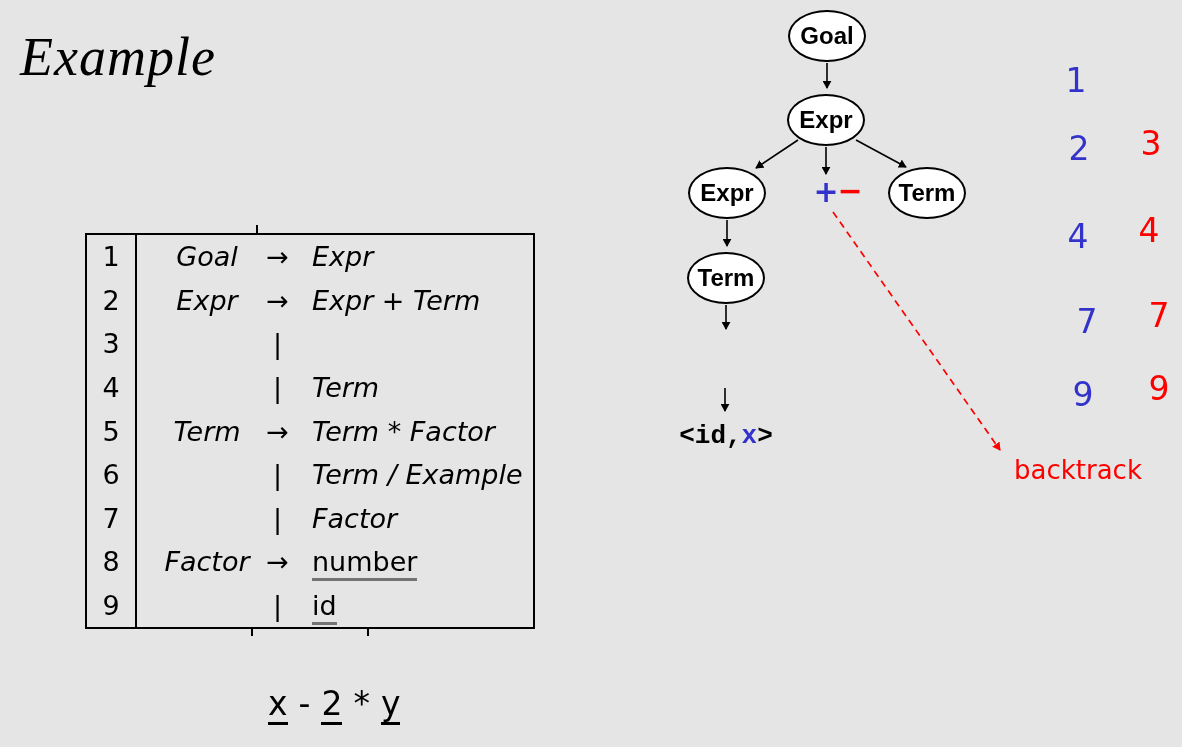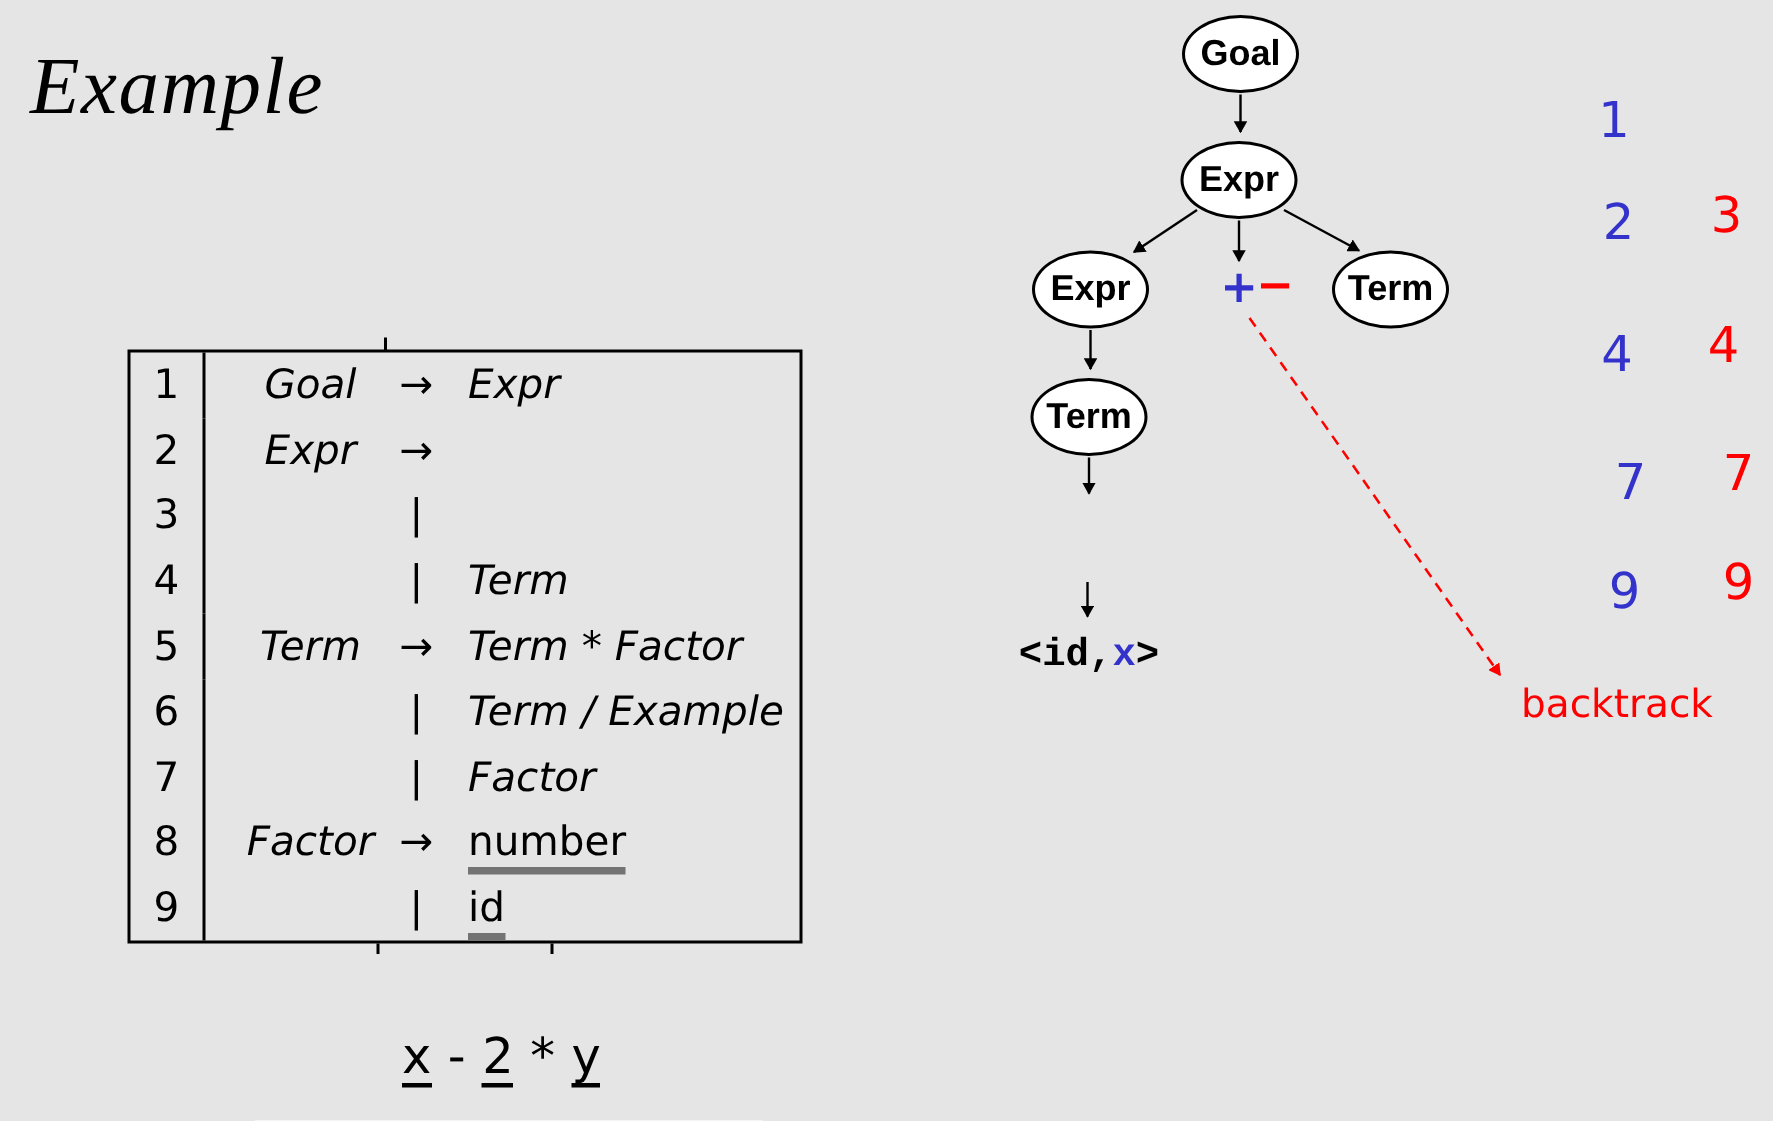--- a/index.html
+++ b/index.html
@@ -26,21 +26,21 @@
     align-items:center; font-size:27px;
   }
   .g-num {
     align-self:stretch; display:flex; align-items:center; justify-content:center;
     border-right:2px solid #000; font-style:normal;
   }
   .g-lhs { text-align:center; padding-left:22px; font-style:italic; }
   .g-op  { text-align:center; font-style:normal; }
   .g-rhs { padding-left:12px; }
   .nt    { font-style:italic; }
-  .term-u{ font-style:normal; border-bottom:5px solid #737373; padding-bottom:1px; }
+  .term-u{ font-style:normal; border-bottom:3px solid #737373; padding-bottom:1px; }
   .tick  { position:absolute; width:2px; background:#000; }
 
   
   #input-string {
     position:absolute; left:268px; top:686px;
     display:flex; gap:11px; font-size:33px; align-items:flex-start;
   }
   .tok-u { border-bottom:3px solid #000; padding-bottom:0px; line-height:1.1; }
   .tok   { line-height:1.1; }
 
@@ -86,20 +86,21 @@
     <div class="g-row">
       <span class="g-num">1</span>
       <span class="g-lhs">Goal</span>
       <span class="g-op">→</span>
       <span class="g-rhs"><span class="nt">Expr</span></span>
     </div>
     <div class="g-row">
       <span class="g-num">2</span>
       <span class="g-lhs">Expr</span>
       <span class="g-op">→</span>
+      <span class="g-rhs"><span class="nt">Expr + Term</span></span>
     </div>
     <div class="g-row">
       <span class="g-num">3</span>
       <span class="g-lhs"></span>
       <span class="g-op">|</span>
     </div>
     <div class="g-row">
       <span class="g-num">4</span>
       <span class="g-lhs"></span>
       <span class="g-op">|</span>

